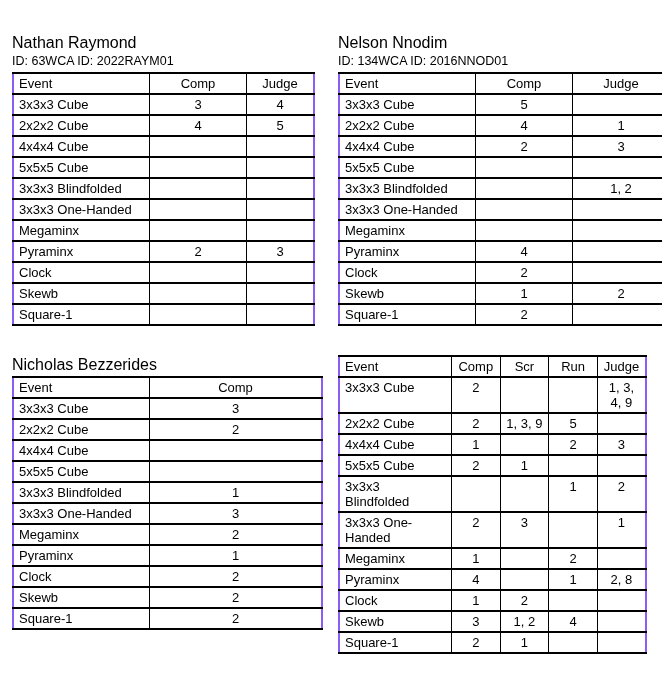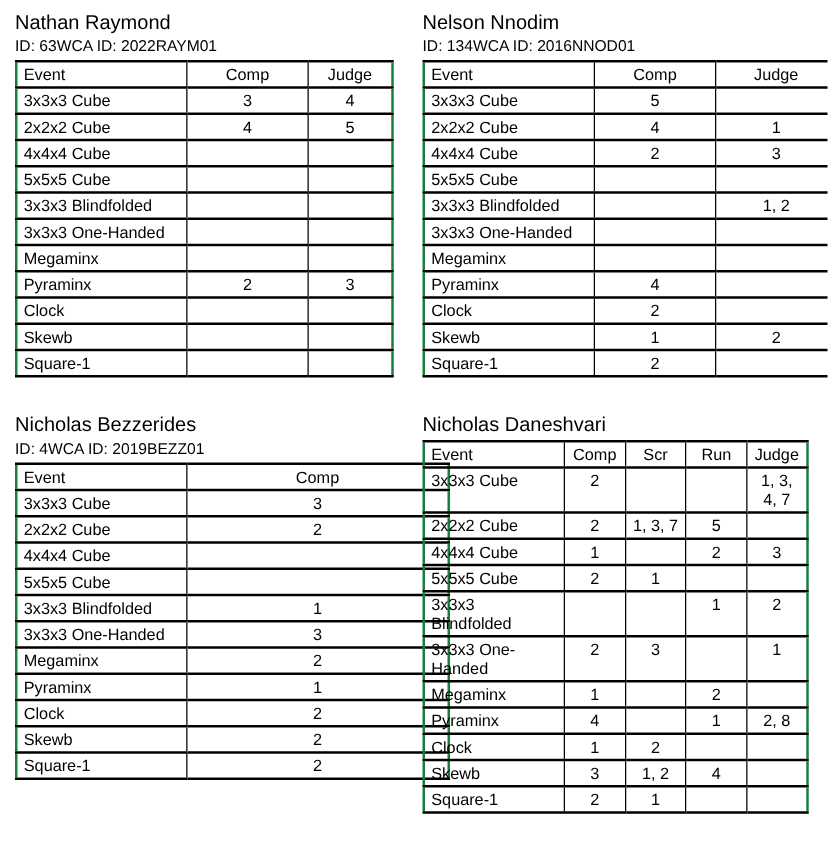--- a/index.html
+++ b/index.html
@@ -8,24 +8,24 @@
     background: #ffffff;
     color: #000000;
     font-family: "Liberation Sans", "DejaVu Sans", sans-serif;
   }
   body {
     position: relative;
     width: 662px;
     height: 680px;
     overflow: hidden;
   }
-  .card { position: absolute; }
+  .card { position: absolute; margin-top: 24px; }
   .card-tl { left: 12px; top: 9px;   width: 303px; }
   .card-tr { left: 338px; top: 9px;  width: 333px; }
-  .card-bl { left: 12px; top: 331px; width: 348px; }
+  .card-bl { left: 12px; top: 331px; width: 311px; }
   .card-br { left: 338px; top: 331px; width: 309px; }
 
   .name {
     font-size: 16px;
     font-weight: 500;
     line-height: 19px;
     margin: 0 0 2px 0;
     white-space: nowrap;
   }
   .idrow {
@@ -33,21 +33,21 @@
     justify-content: flex-start;
     font-size: 12.5px;
     line-height: 14px;
     margin-bottom: 4px;
   }
 
   table {
     border-collapse: collapse;
     table-layout: fixed;
     width: 100%;
-    border: 2px solid #15803d;
+    border: 2px solid #8b5cf6;
   }
   th, td {
     border: 1px solid #000;
     border-top-width: 2px;
     border-bottom-width: 2px;
     font-size: 13px;
     font-weight: normal;
     line-height: 15px;
     padding: 2px 4px;
     vertical-align: top;
@@ -209,24 +209,20 @@
           <td>Square-1</td>
           <td>2</td>
           <td></td>
         </tr>
       </tbody>
     </table>
 </section>
 
 <section class="card card-bl">
   <h2 class="name">Nicholas Bezzerides</h2>
-  <div class="idrow">
-    <span>ID: 4</span>
-    <span>WCA ID: 2019BEZZ01</span>
-  </div>
   <table class="cols2">
       <thead>
         <tr>
           <th>Event</th>
           <th>Comp</th>
         </tr>
       </thead>
       <tbody>
         <tr>
           <td>3x3x3 Cube</td>
@@ -270,43 +266,42 @@
         </tr>
         <tr>
           <td>Square-1</td>
           <td>2</td>
         </tr>
       </tbody>
     </table>
 </section>
 
 <section class="card card-br">
-  <h2 class="name">Nicholas Daneshvari</h2>
   <table class="cols5">
       <thead>
         <tr>
           <th>Event</th>
           <th>Comp</th>
           <th>Scr</th>
           <th>Run</th>
           <th>Judge</th>
         </tr>
       </thead>
       <tbody>
         <tr>
           <td>3x3x3 Cube</td>
           <td>2</td>
           <td></td>
           <td></td>
-          <td>1, 3, 4, 7</td>
+          <td>1, 3, 4, 9</td>
         </tr>
         <tr>
           <td>2x2x2 Cube</td>
           <td>2</td>
-          <td>1, 3, 7</td>
+          <td>1, 3, 9</td>
           <td>5</td>
           <td></td>
         </tr>
         <tr>
           <td>4x4x4 Cube</td>
           <td>1</td>
           <td></td>
           <td>2</td>
           <td>3</td>
         </tr>

